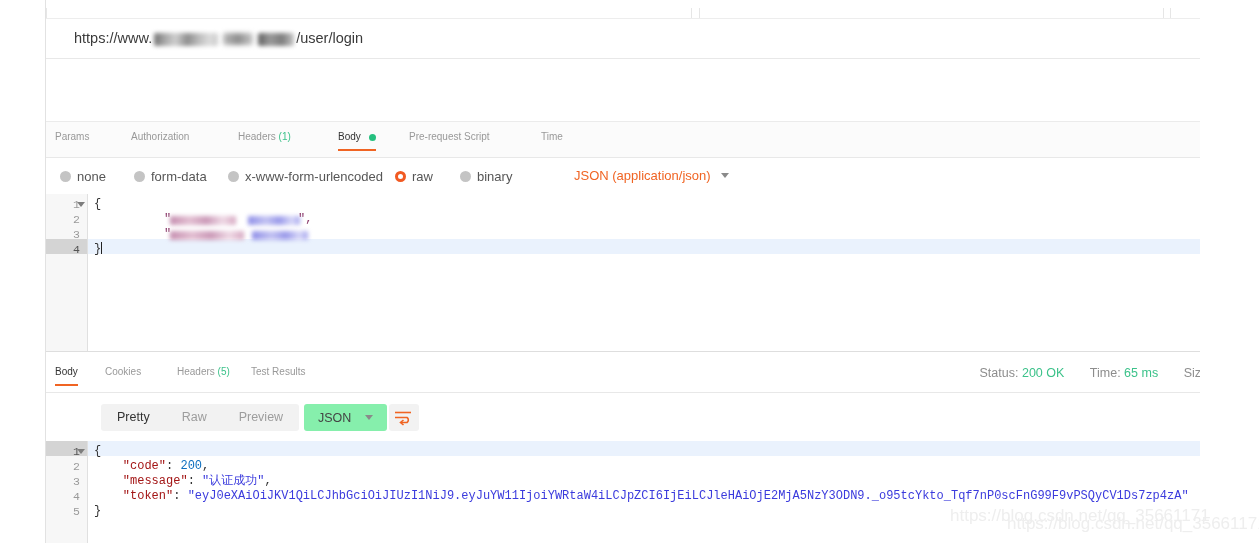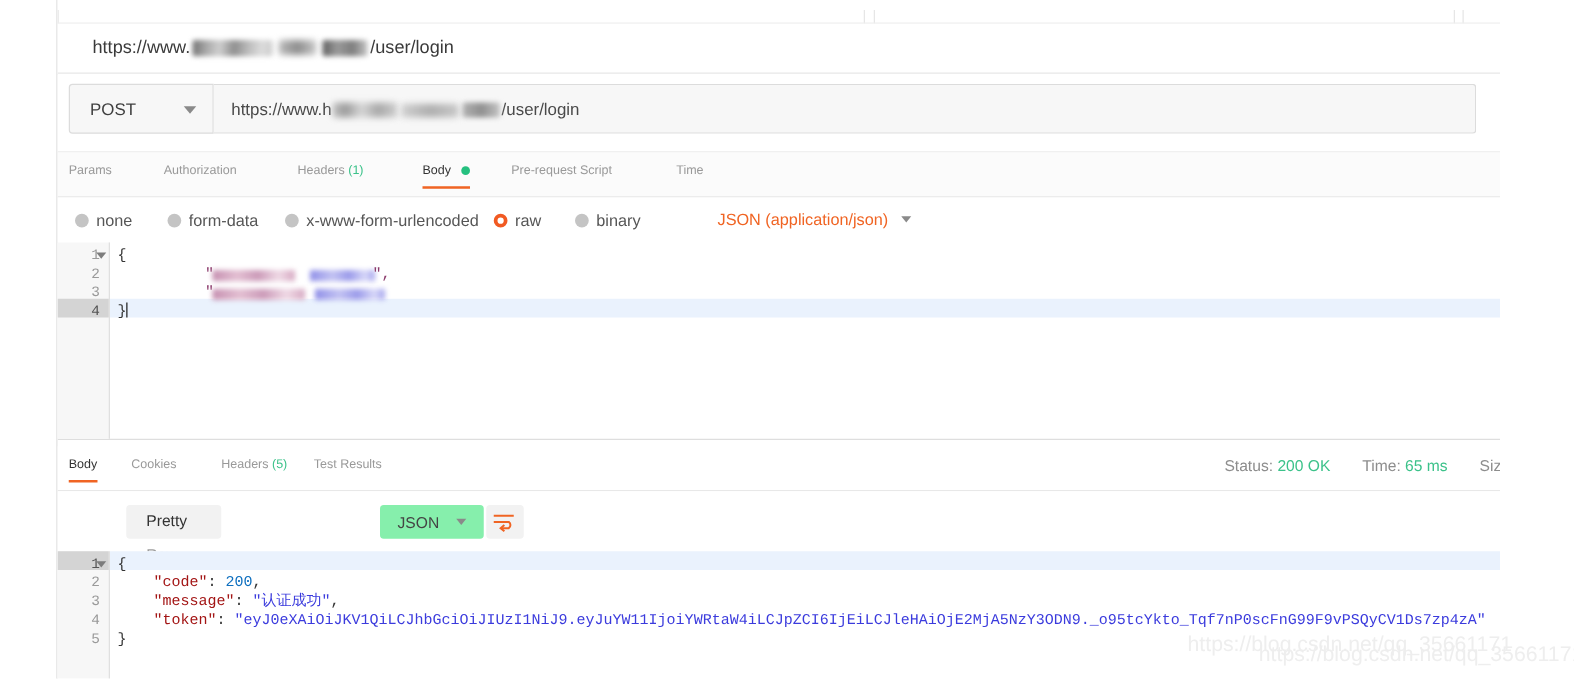--- a/index.html
+++ b/index.html
@@ -397,22 +397,21 @@
     height: 48px;
     background: #ffffff;
   }
   .seg-group {
     position: absolute;
     left: 55px; top: 11px;
     height: 27px;
     background: #f2f2f2;
     border-radius: 3px;
     display: flex;
-    align-items: flex-start;
-    flex-direction: column;
+    align-items: flex-end;
   }
   .seg-btn {
     font-size: 12.5px;
     color: #9d9d9d;
     padding: 0 16px;
     line-height: 27px;
     cursor: pointer;
     white-space: nowrap;
   }
   .seg-btn.active { color: #333333; }
@@ -475,29 +474,20 @@
       <div class="baseline"></div>
     </div>
 
     <div class="tab-title-row">
       <div class="tab-title">
         <span>https://www.</span><span class="blur-chip bt1"></span><span class="blur-chip bt2"></span><span class="blur-chip bt3"></span><span>/user/login</span>
       </div>
     </div>
 
     <div class="req-bar">
-      <div class="method-box">
-        <span class="method-label">POST</span>
-        <span class="method-caret"></span>
-      </div>
-      <div class="url-box">
-        <div class="url-text">
-          <span>https://www.h</span><span class="blur-chip bu1"></span><span class="blur-chip bu2"></span><span class="blur-chip bu3"></span><span>/user/login</span>
-        </div>
-      </div>
 
     </div>
 
     <div class="req-tabs">
       <div class="rtab" style="left:9px;">
         <span>Params</span>
       </div>
       <div class="rtab" style="left:85px;">
         <span>Authorization</span>
       </div>

